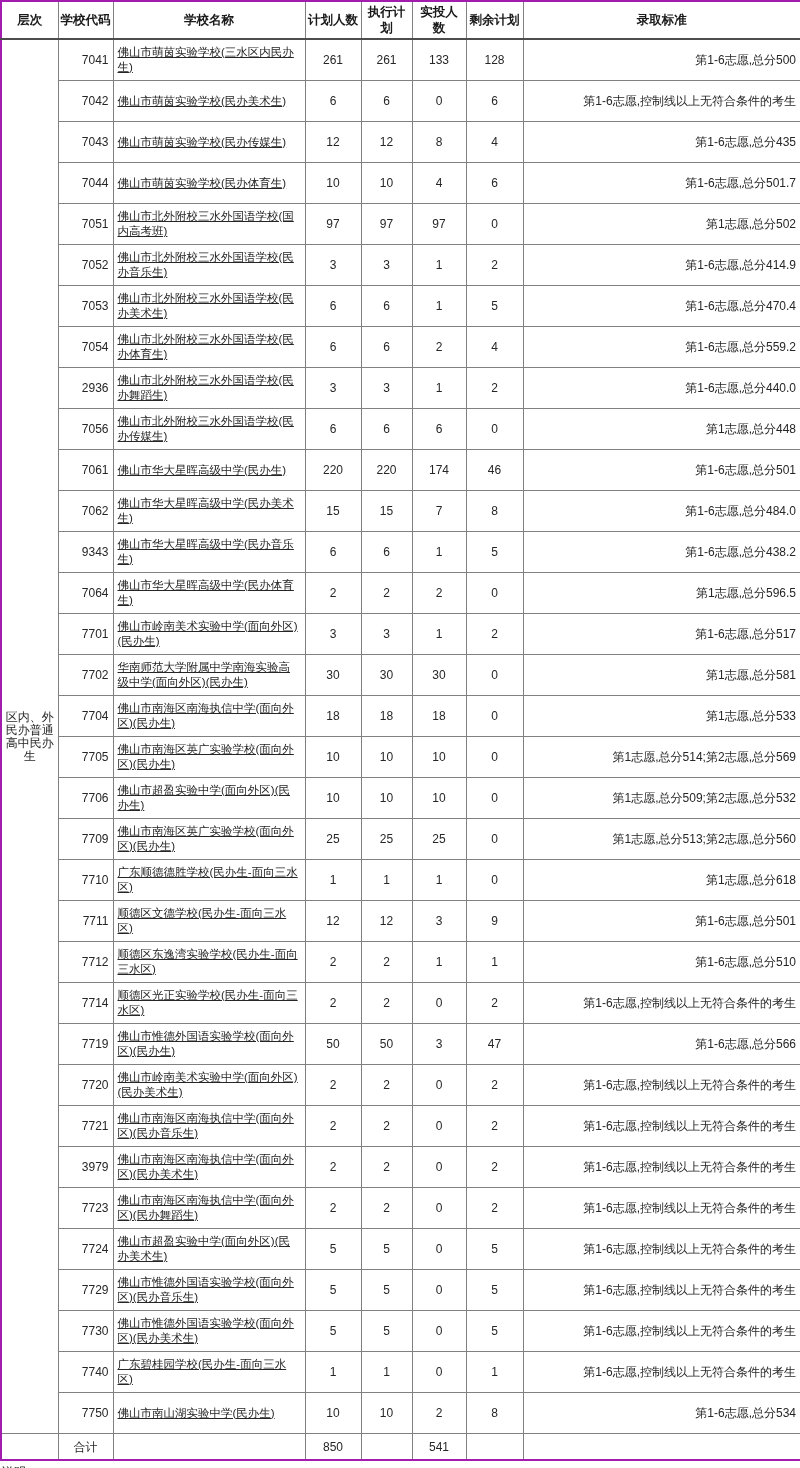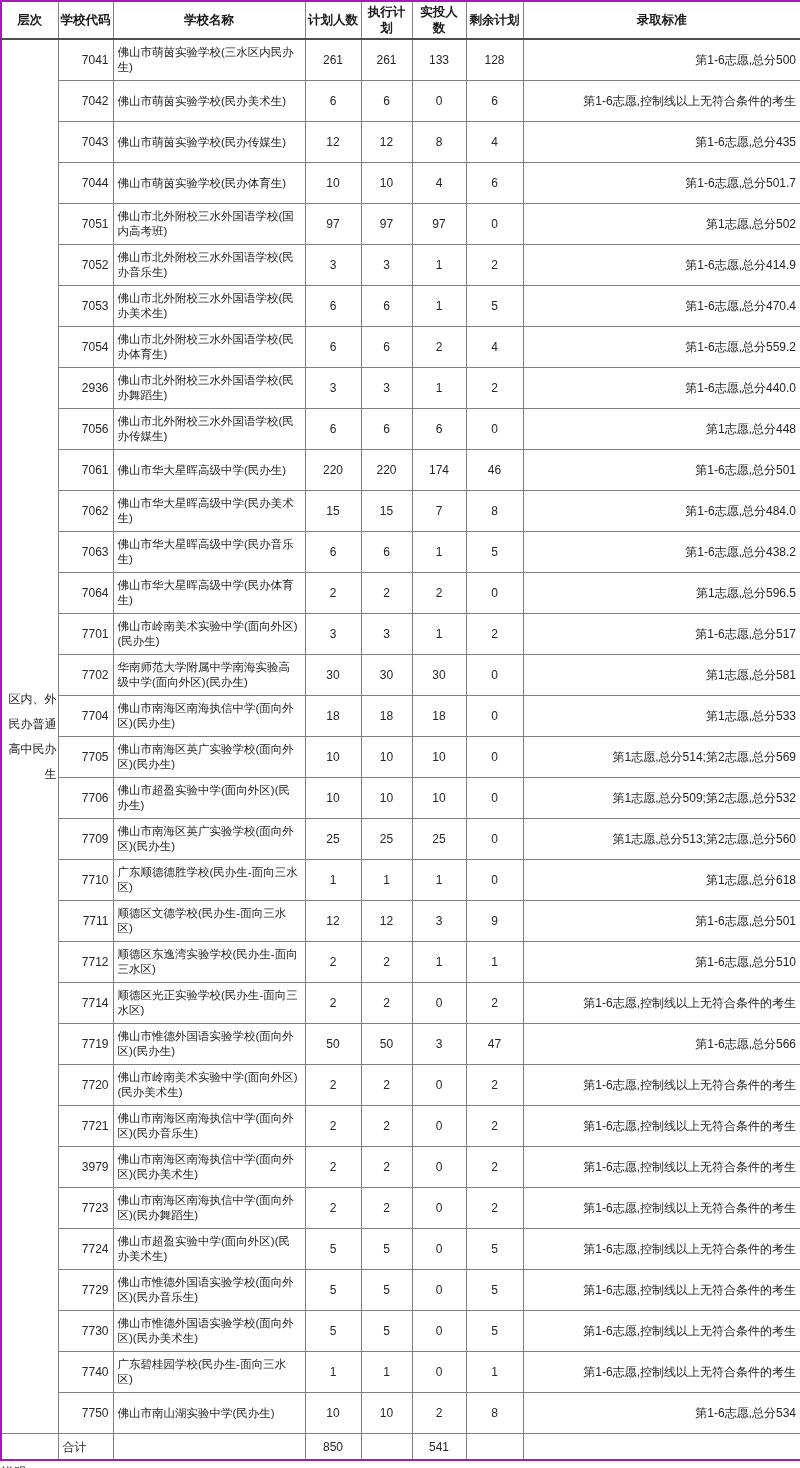--- a/index.html
+++ b/index.html
@@ -1,27 +1,27 @@
 <!DOCTYPE html>
 <html><head>
 <meta charset="utf-8">
 <style>
   html,body{margin:0;padding:0;background:#ffffff;}
   body{width:800px;font-family:"Liberation Sans","DejaVu Sans",sans-serif;color:#262626;}
   table{border-collapse:collapse;width:800px;table-layout:fixed;border:2px solid #a21caf;}
   th,td{border:1px solid #808080;padding:2px 4px;font-size:12px;line-height:16px;overflow:hidden;word-break:break-all;}
   thead th{height:24px;text-align:center;font-weight:700;color:#1a1a1a;font-size:12.5px;border-bottom:2px solid #4d4d4d;padding:2px;}
   tbody td{height:36px;}
-  .level-cell{text-align:right;vertical-align:middle;font-size:12px;line-height:25px;padding:0 1px;}
+  .level-cell{text-align:center;vertical-align:middle;font-size:12px;line-height:13px;padding:0 1px;}
   .cell-code{text-align:right;}
-  .cell-name{text-align:left;font-size:11.5px;line-height:15px;vertical-align:middle;}
+  .cell-name{text-align:left;font-size:11.5px;line-height:15px;vertical-align:middle;text-decoration:underline;}
   .cell-plan,.cell-exec,.cell-actual,.cell-remain{text-align:center;}
   .cell-standard{text-align:right;}
   .total-row td{height:21px;}
-  .total-label{text-align:left;}
+  .total-label{text-align:center;}
   .footnote{padding:4px 2px 0 2px;font-size:12px;line-height:15px;color:#262626;}
   .footnote-title{margin:0;}
 </style>
 </head>
 <body>
 
 <table>
   <colgroup>
     <col style="width:57px">
       <col style="width:55px">
@@ -148,21 +148,21 @@
       <tr>
         <td class="cell-code">7062</td>
         <td class="cell-name">佛山市华大星晖高级中学(民办美术生)</td>
         <td class="cell-plan">15</td>
         <td class="cell-exec">15</td>
         <td class="cell-actual">7</td>
         <td class="cell-remain">8</td>
         <td class="cell-standard">第1-6志愿,总分484.0</td>
       </tr>
       <tr>
-        <td class="cell-code">7063</td>
+        <td class="cell-code">9343</td>
         <td class="cell-name">佛山市华大星晖高级中学(民办音乐生)</td>
         <td class="cell-plan">6</td>
         <td class="cell-exec">6</td>
         <td class="cell-actual">1</td>
         <td class="cell-remain">5</td>
         <td class="cell-standard">第1-6志愿,总分438.2</td>
       </tr>
       <tr>
         <td class="cell-code">7064</td>
         <td class="cell-name">佛山市华大星晖高级中学(民办体育生)</td>

